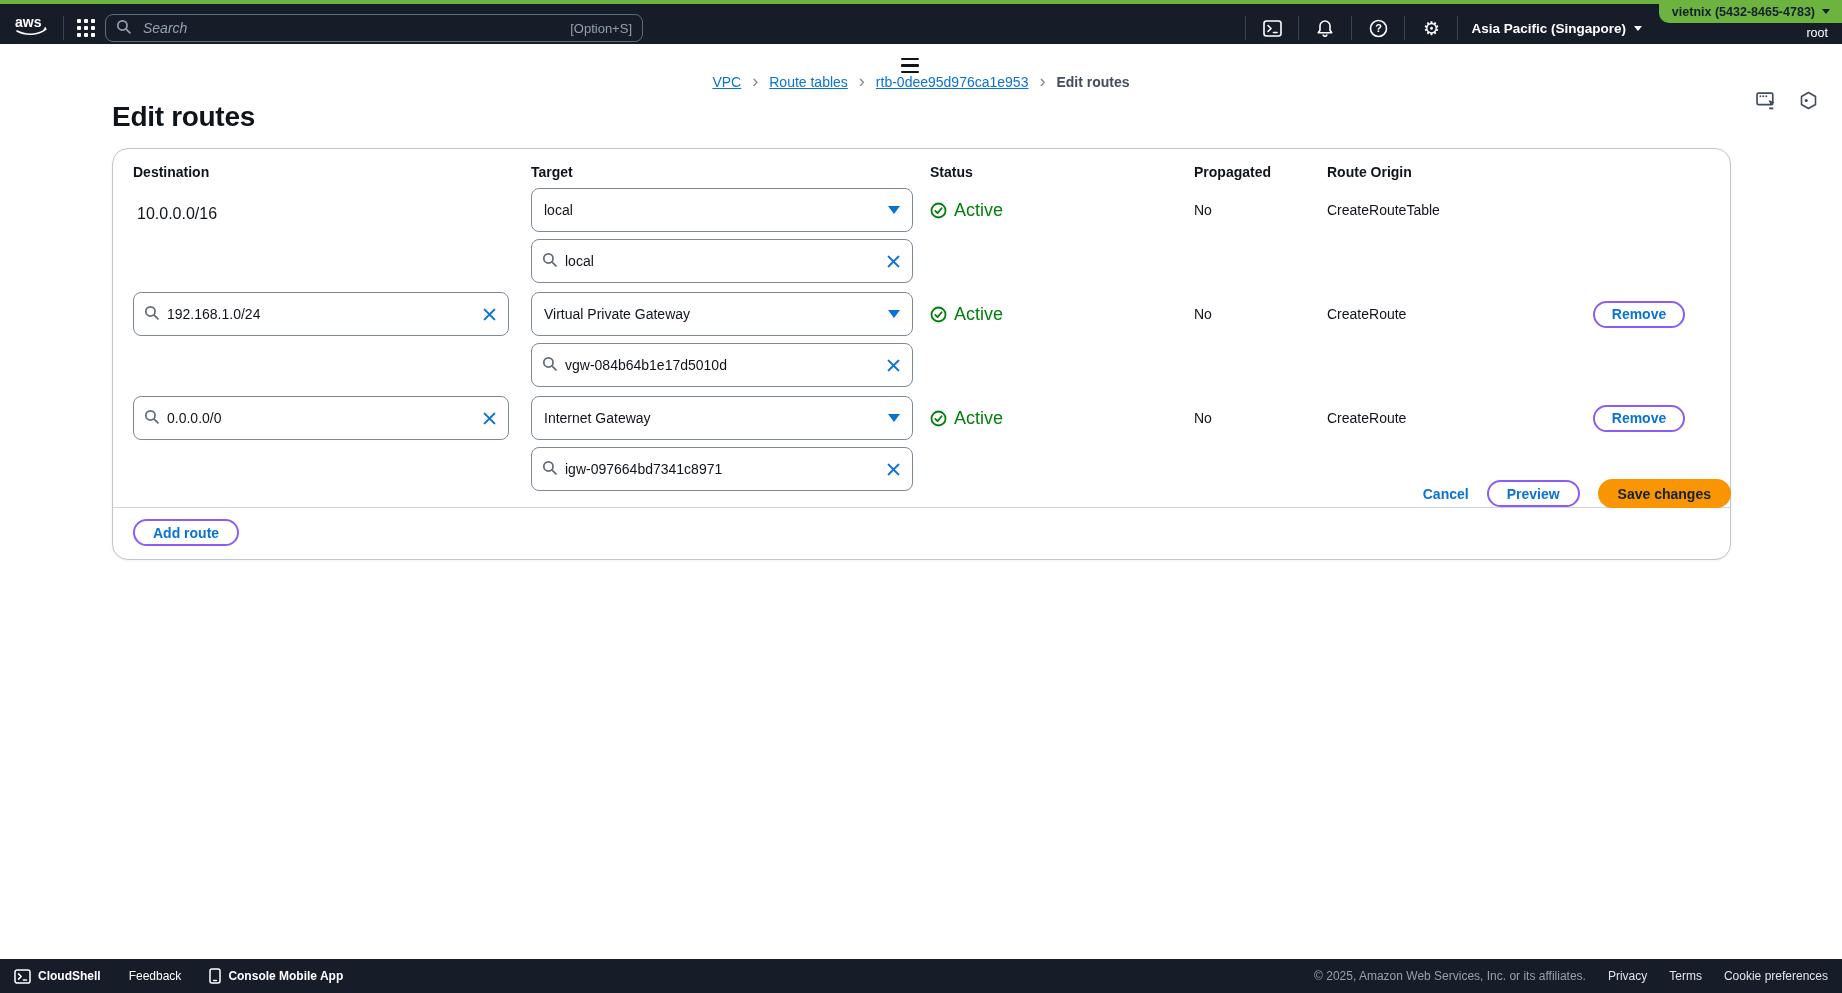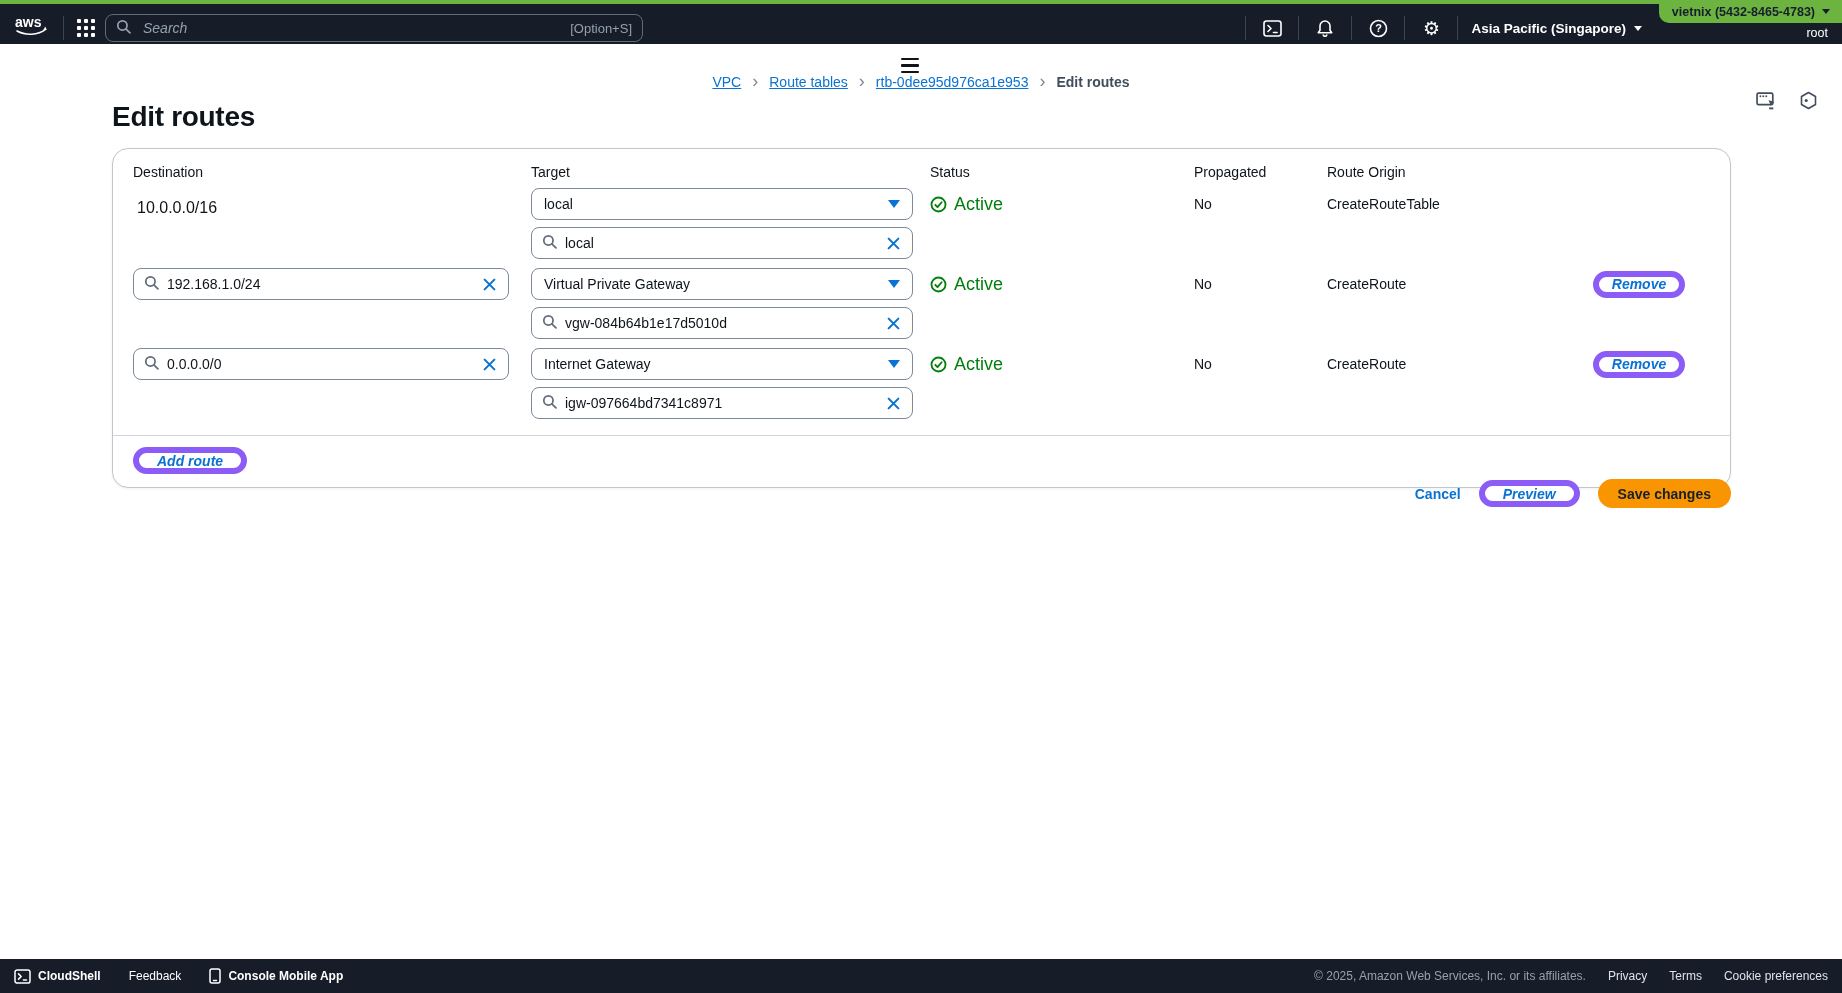--- a/index.html
+++ b/index.html
@@ -44,43 +44,43 @@
   .crumb-right { margin-left:auto; display:flex; align-items:center; gap:22px; }
 
   
   .page-title { position:absolute; top:101px; left:112px; font-size:28px; font-weight:bold; color:#0f141a; letter-spacing:-0.3px; }
 
   
   .card { position:absolute; top:148px; left:112px; width:1619px; background:#fff;
     border:1px solid #c0c6cd; border-radius:16px; box-shadow:0 1px 3px rgba(15,20,26,0.06); }
   .card-body { padding:15px 20px 16px 20px; }
   .grid { display:grid; grid-template-columns:398px 399px 264px 133px 266px 1fr; align-items:center; }
-  .col-head { font-size:14px; font-weight:normal; color:#0f141a; }
+  .col-head { font-size:14px; font-weight:bold; color:#0f141a; }
   .head-grid { margin-bottom:8px; }
   .route-row { margin-bottom:9px; }
   .line2 { margin-top:7px; }
 
-  .ctl { height:32px; border:1px solid #7d8998; border-radius:8px; background:#fff; display:flex; align-items:center; }
+  .ctl { height:44px; border:1px solid #7d8998; border-radius:8px; background:#fff; display:flex; align-items:center; }
   .dropdown { width:382px; padding:0 12px; cursor:pointer; }
   .dropdown .dd-label { font-size:14px; color:#0f141a; }
   .caret-blue { margin-left:auto; width:0; height:0; border-left:6.5px solid transparent; border-right:6.5px solid transparent; border-top:8.5px solid #0972d3; }
   .search-ctl { padding:0 10px; gap:8px; }
   .search-ctl input { flex:1; border:none; outline:none; font-size:14px; color:#0f141a; font-family:inherit; background:transparent; min-width:0; }
   .w-dest { width:376px; }
   .w-target { width:382px; }
   .clear-btn { display:flex; align-items:center; justify-content:center; width:18px; height:18px; cursor:pointer; flex:0 0 auto; }
   .dest-text { font-size:16px; padding-left:4px;margin-top:8px; }
 
   .status-cell { display:flex; align-items:center; gap:7px; }
   .status-cell .status-text { color:#037f0c; font-size:18px; }
   .plain-cell { font-size:14px; }
 
   .btn-outline { display:inline-flex; align-items:center; justify-content:center; height:27px;
-    border:6px solid #8b5cf6; border-radius:16px; background:#fff; color:#0972d3;
-    font-size:14px; font-weight:bold; font-family:inherit; padding:0 18px; cursor:pointer;font-style:italic; }
+    border:2px solid #8b5cf6; border-radius:16px; background:#fff; color:#0972d3;
+    font-size:14px; font-weight:bold; font-family:inherit; padding:0 18px; cursor:pointer; }
   .remove-btn { justify-self:start; width:92px; padding:0; }
 
   .card-divider { border-top:1px solid #d1d5db; }
   .card-footer { padding:11px 20px 13px 20px; }
 
   
   .actions { position:absolute; top:479px; left:112px; width:1619px; display:flex; justify-content:flex-end; align-items:center; gap:18px; }
   .link-btn { color:#0972d3; font-size:14px; font-weight:bold; background:none; border:none; cursor:pointer; font-family:inherit; }
   .btn-primary { display:inline-flex; align-items:center; justify-content:center; height:29px;
     background:#f89500; border:2px solid #f89500; border-radius:16px; color:#16202d;

